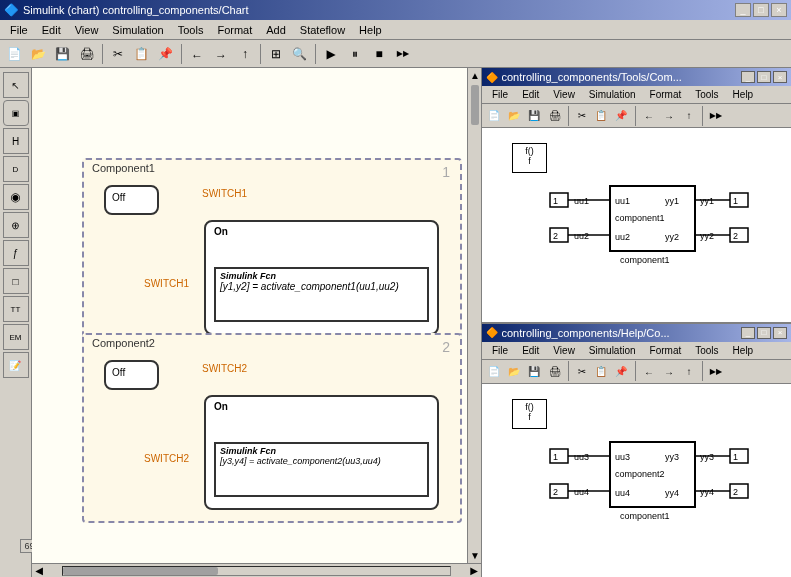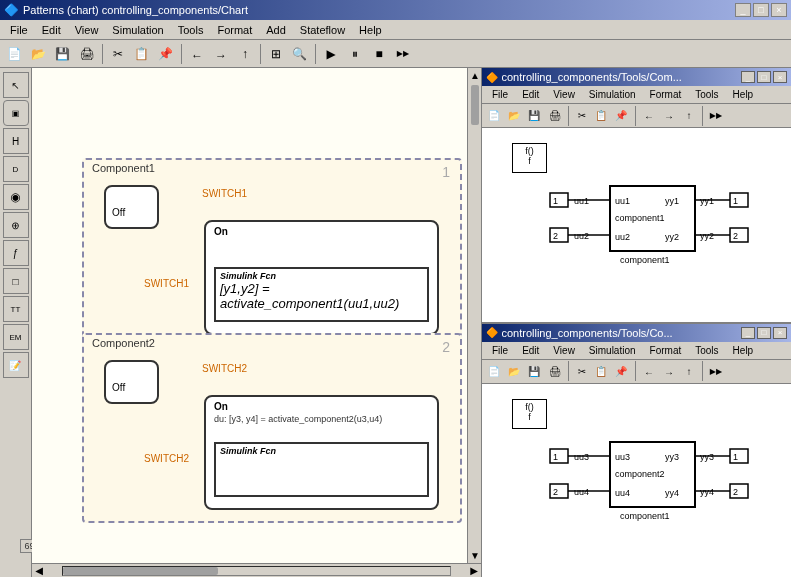--- a/index.html
+++ b/index.html
@@ -190,21 +190,21 @@
     }
     
     .sf-state {
       position: absolute;
       border: 2px solid #333;
       border-radius: 8px;
       background: white;
       display: flex;
       flex-direction: column;
       align-items: flex-start;
-      padding: 20px 6px;
+      padding: 5px 6px;
       font-size: 10px;
     }
     
     .sf-state-inner {
       position: absolute;
       border: 2px solid #333;
       border-radius: 8px;
       background: white;
       font-size: 10px;
       padding: 4px 8px;
@@ -301,21 +301,21 @@
     }
   </style>
 </head>
 <body>
 
 <div class="main-container">
 
   <div class="title-bar">
     <div class="title-bar-left">
       <span style="font-size:12px;">🔷</span>
-      <span>Patterns (chart) controlling_components/Chart</span>
+      <span>Simulink (chart) controlling_components/Chart</span>
     </div>
     <div class="title-controls">
       <div class="title-btn">_</div>
       <div class="title-btn">□</div>
       <div class="title-btn">×</div>
     </div>
   </div>
 
   <div class="menu-bar">
     <span class="menu-item">File</span>
@@ -407,43 +407,43 @@
 
           <span class="sf-label" style="left:118px; top:28px; position:absolute; color:#cc6600;">SWITCH1</span>
 
           <span class="sf-label" style="left:60px; top:118px; position:absolute; color:#cc6600;">SWITCH1</span>
 
           <div class="sf-state-inner" style="left:120px; top:60px; width:235px; height:115px; position:absolute; border-radius:8px;">
             <div style="font-weight:bold;">On</div>
 
             <div class="sf-simulink-box" style="left:8px; top:45px; right:8px; height:55px; position:absolute;">
               <div style="font-style:italic; font-weight:bold;">Simulink Fcn</div>
-              <div style="font-style:italic; font-size:13px;">[y1,y2] = activate_component1(uu1,uu2)</div>
+              <div style="font-style:italic; font-size:10px;">[y1,y2] = activate_component1(uu1,uu2)</div>
             </div>
           </div>
         </div>
 
         <div class="sf-component" style="left:50px; top:265px; width:380px; height:190px;">
           <span class="sf-label-blue" style="left:8px; top:2px; color:#333; font-size:11px; position:absolute;">Component2</span>
           <span class="sf-num" style="right:10px; top:4px; color:#aaa; font-size:14px; position:absolute;">2</span>
 
           <div class="sf-state" style="left:20px; top:25px; width:55px; height:30px;">
             <span>Off</span>
           </div>
 
           <span class="sf-label" style="left:118px; top:28px; position:absolute; color:#cc6600;">SWITCH2</span>
 
           <span class="sf-label" style="left:60px; top:118px; position:absolute; color:#cc6600;">SWITCH2</span>
 
           <div class="sf-state-inner" style="left:120px; top:60px; width:235px; height:115px; position:absolute; border-radius:8px;">
             <div style="font-weight:bold;">On</div>
-            <div style="font-size:9px; margin-top:2px; color:#333;">du: [y3, y4] = activate_component2(u3,u4)</div>
 
             <div class="sf-simulink-box" style="left:8px; top:45px; right:8px; height:55px; position:absolute;">
               <div style="font-style:italic; font-weight:bold;">Simulink Fcn</div>
+              <div style="font-style:italic; font-size:9px;">[y3,y4] = activate_component2(uu3,uu4)</div>
             </div>
           </div>
         </div>
 
         <div class="scrollbar-h" style="position:absolute; bottom:0; left:0; right:0;">
           <div style="width:14px; text-align:center; font-size:10px; cursor:pointer;">◀</div>
           <div class="scrollbar-track" style="flex:1;">
             <div style="width:40%; height:100%; background:#a0a0a0; border-radius:2px;"></div>
           </div>
           <div style="width:14px; text-align:center; font-size:10px; cursor:pointer;">▶</div>
@@ -547,21 +547,21 @@
             </svg>
 
             <span class="sl-label-small" style="left:248px; top:58px;"></span>
           </div>
         </div>
 
         <div class="simulink-bottom">
           <div class="sub-title-bar">
             <div style="display:flex; align-items:center; gap:3px;">
               <span style="font-size:10px;">🔶</span>
-              <span>controlling_components/Tools/Co...</span>
+              <span>controlling_components/Help/Co...</span>
             </div>
             <div class="sub-title-controls">
               <div class="sub-title-btn">_</div>
               <div class="sub-title-btn">□</div>
               <div class="sub-title-btn">×</div>
             </div>
           </div>
 
           <div class="sub-menu-bar">
             <span class="menu-item" style="font-size:10px;">File</span>

